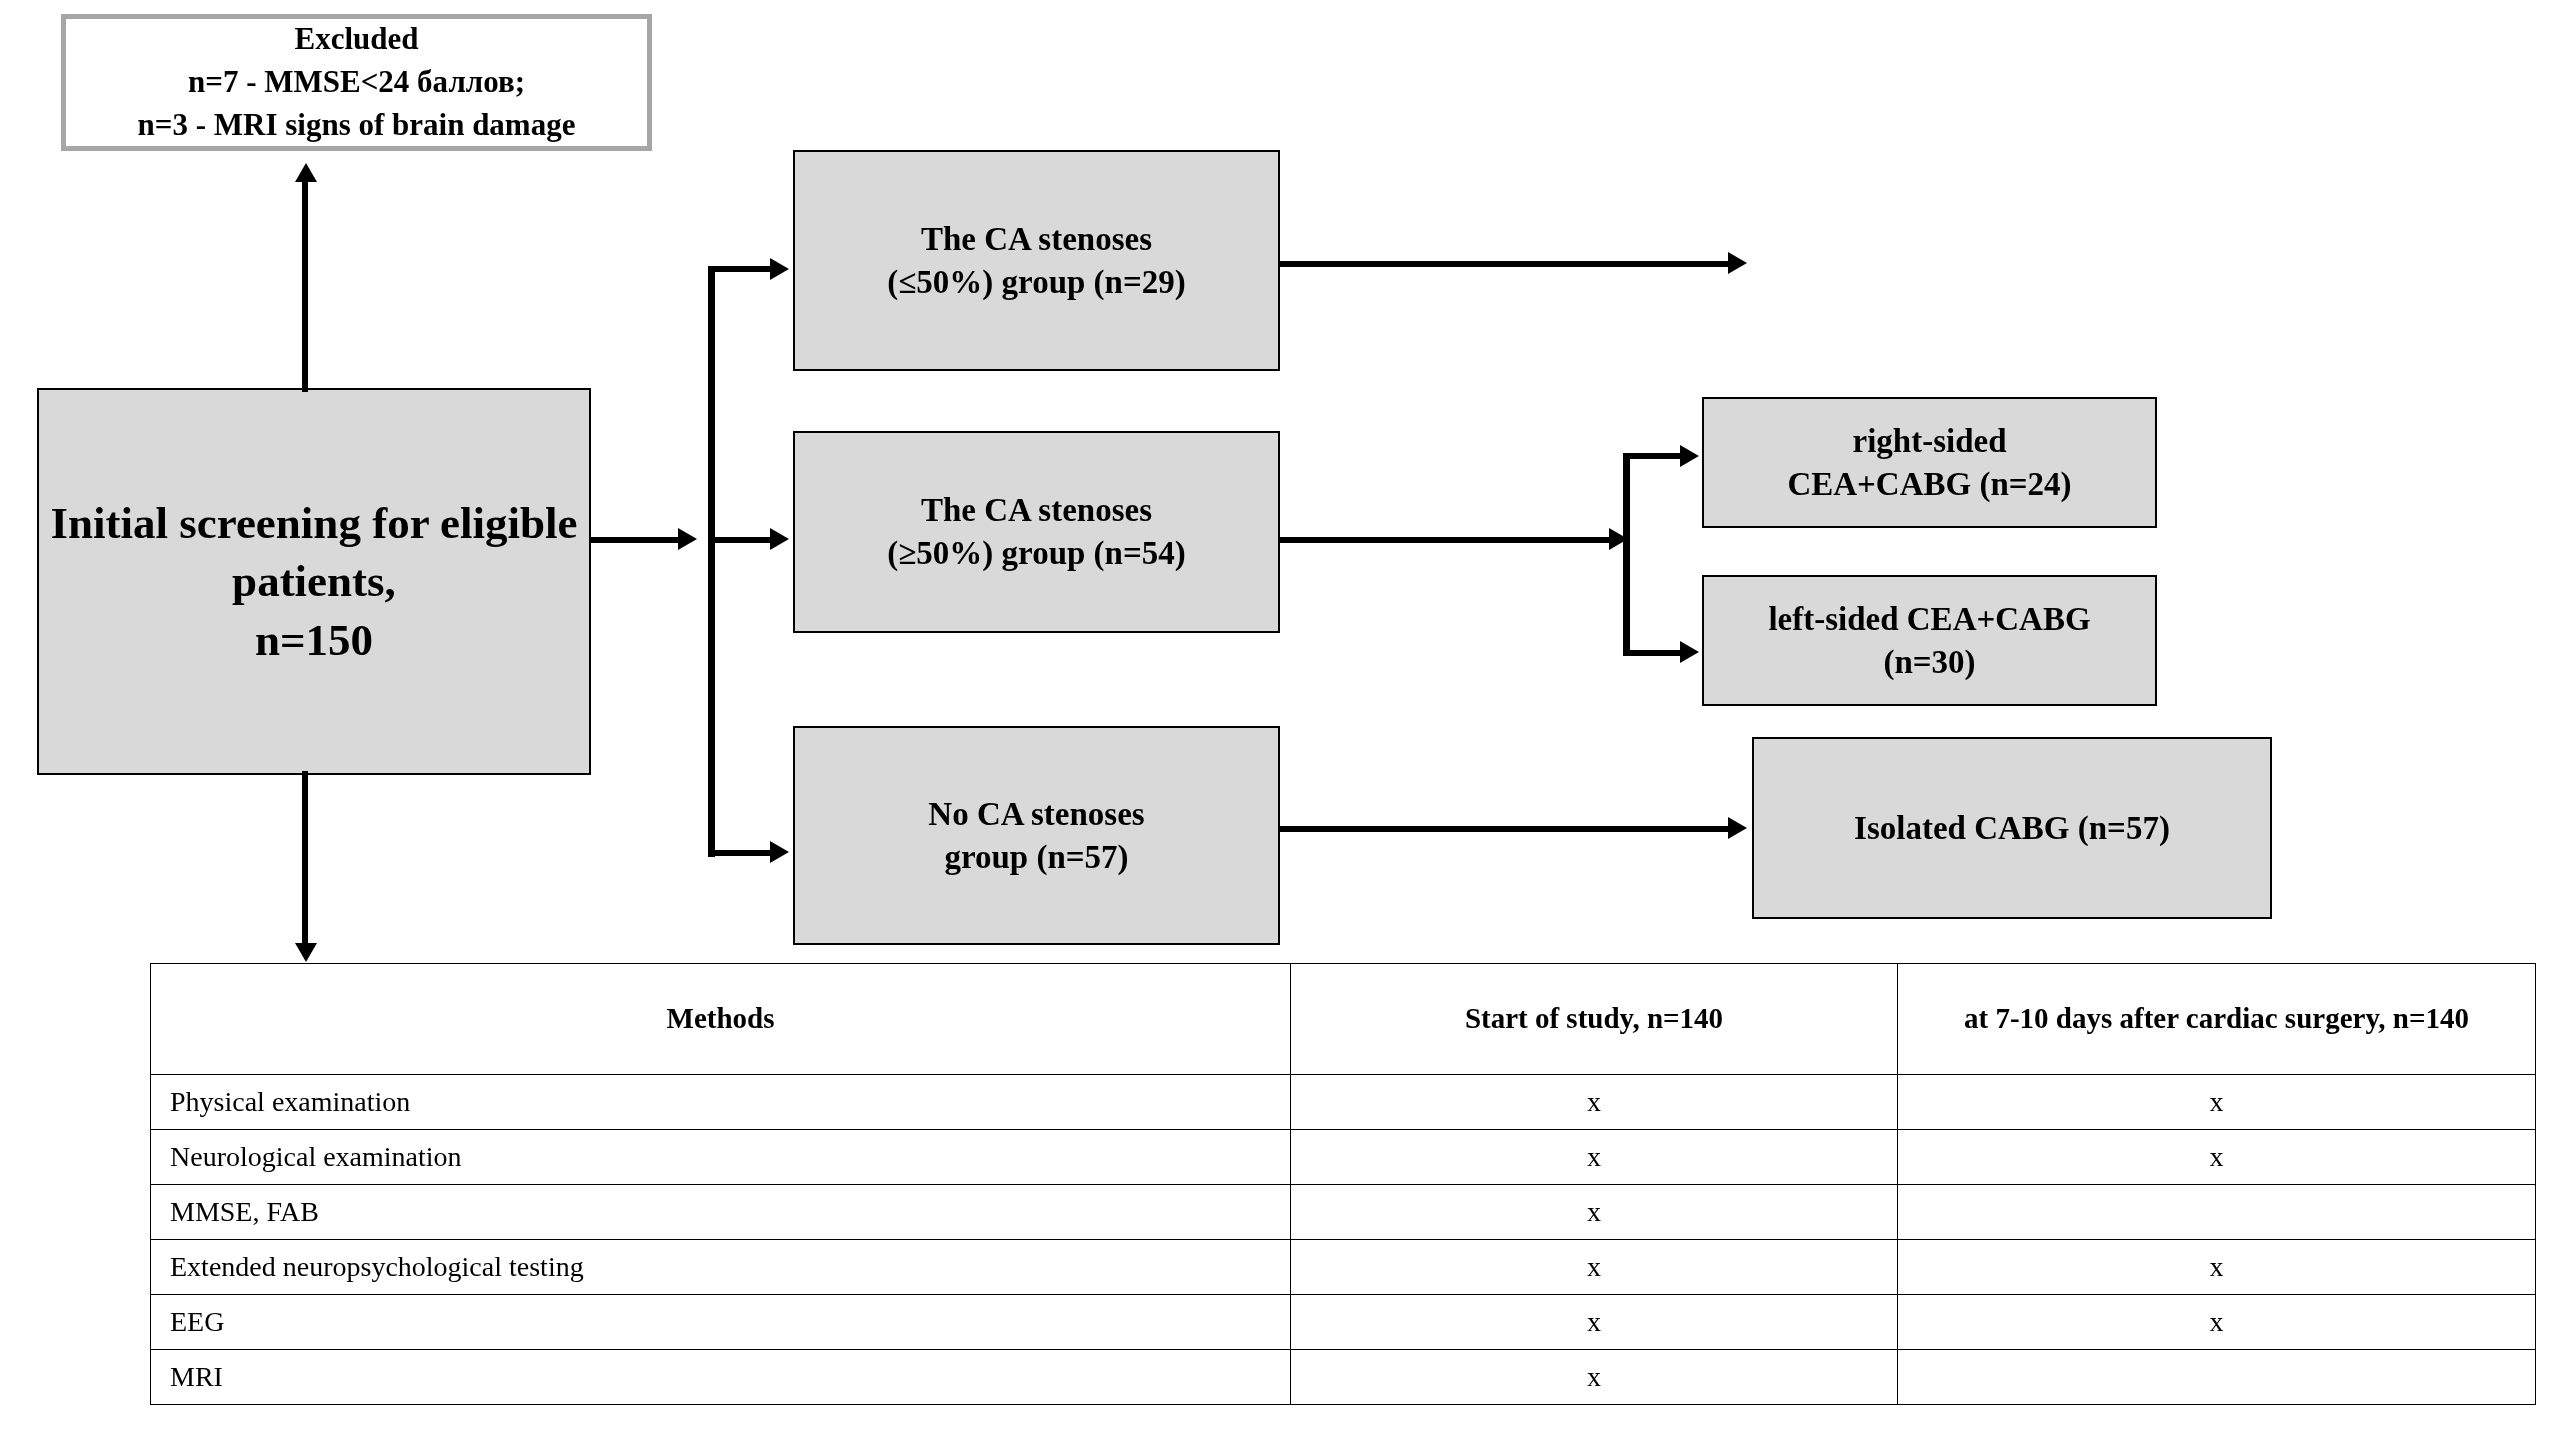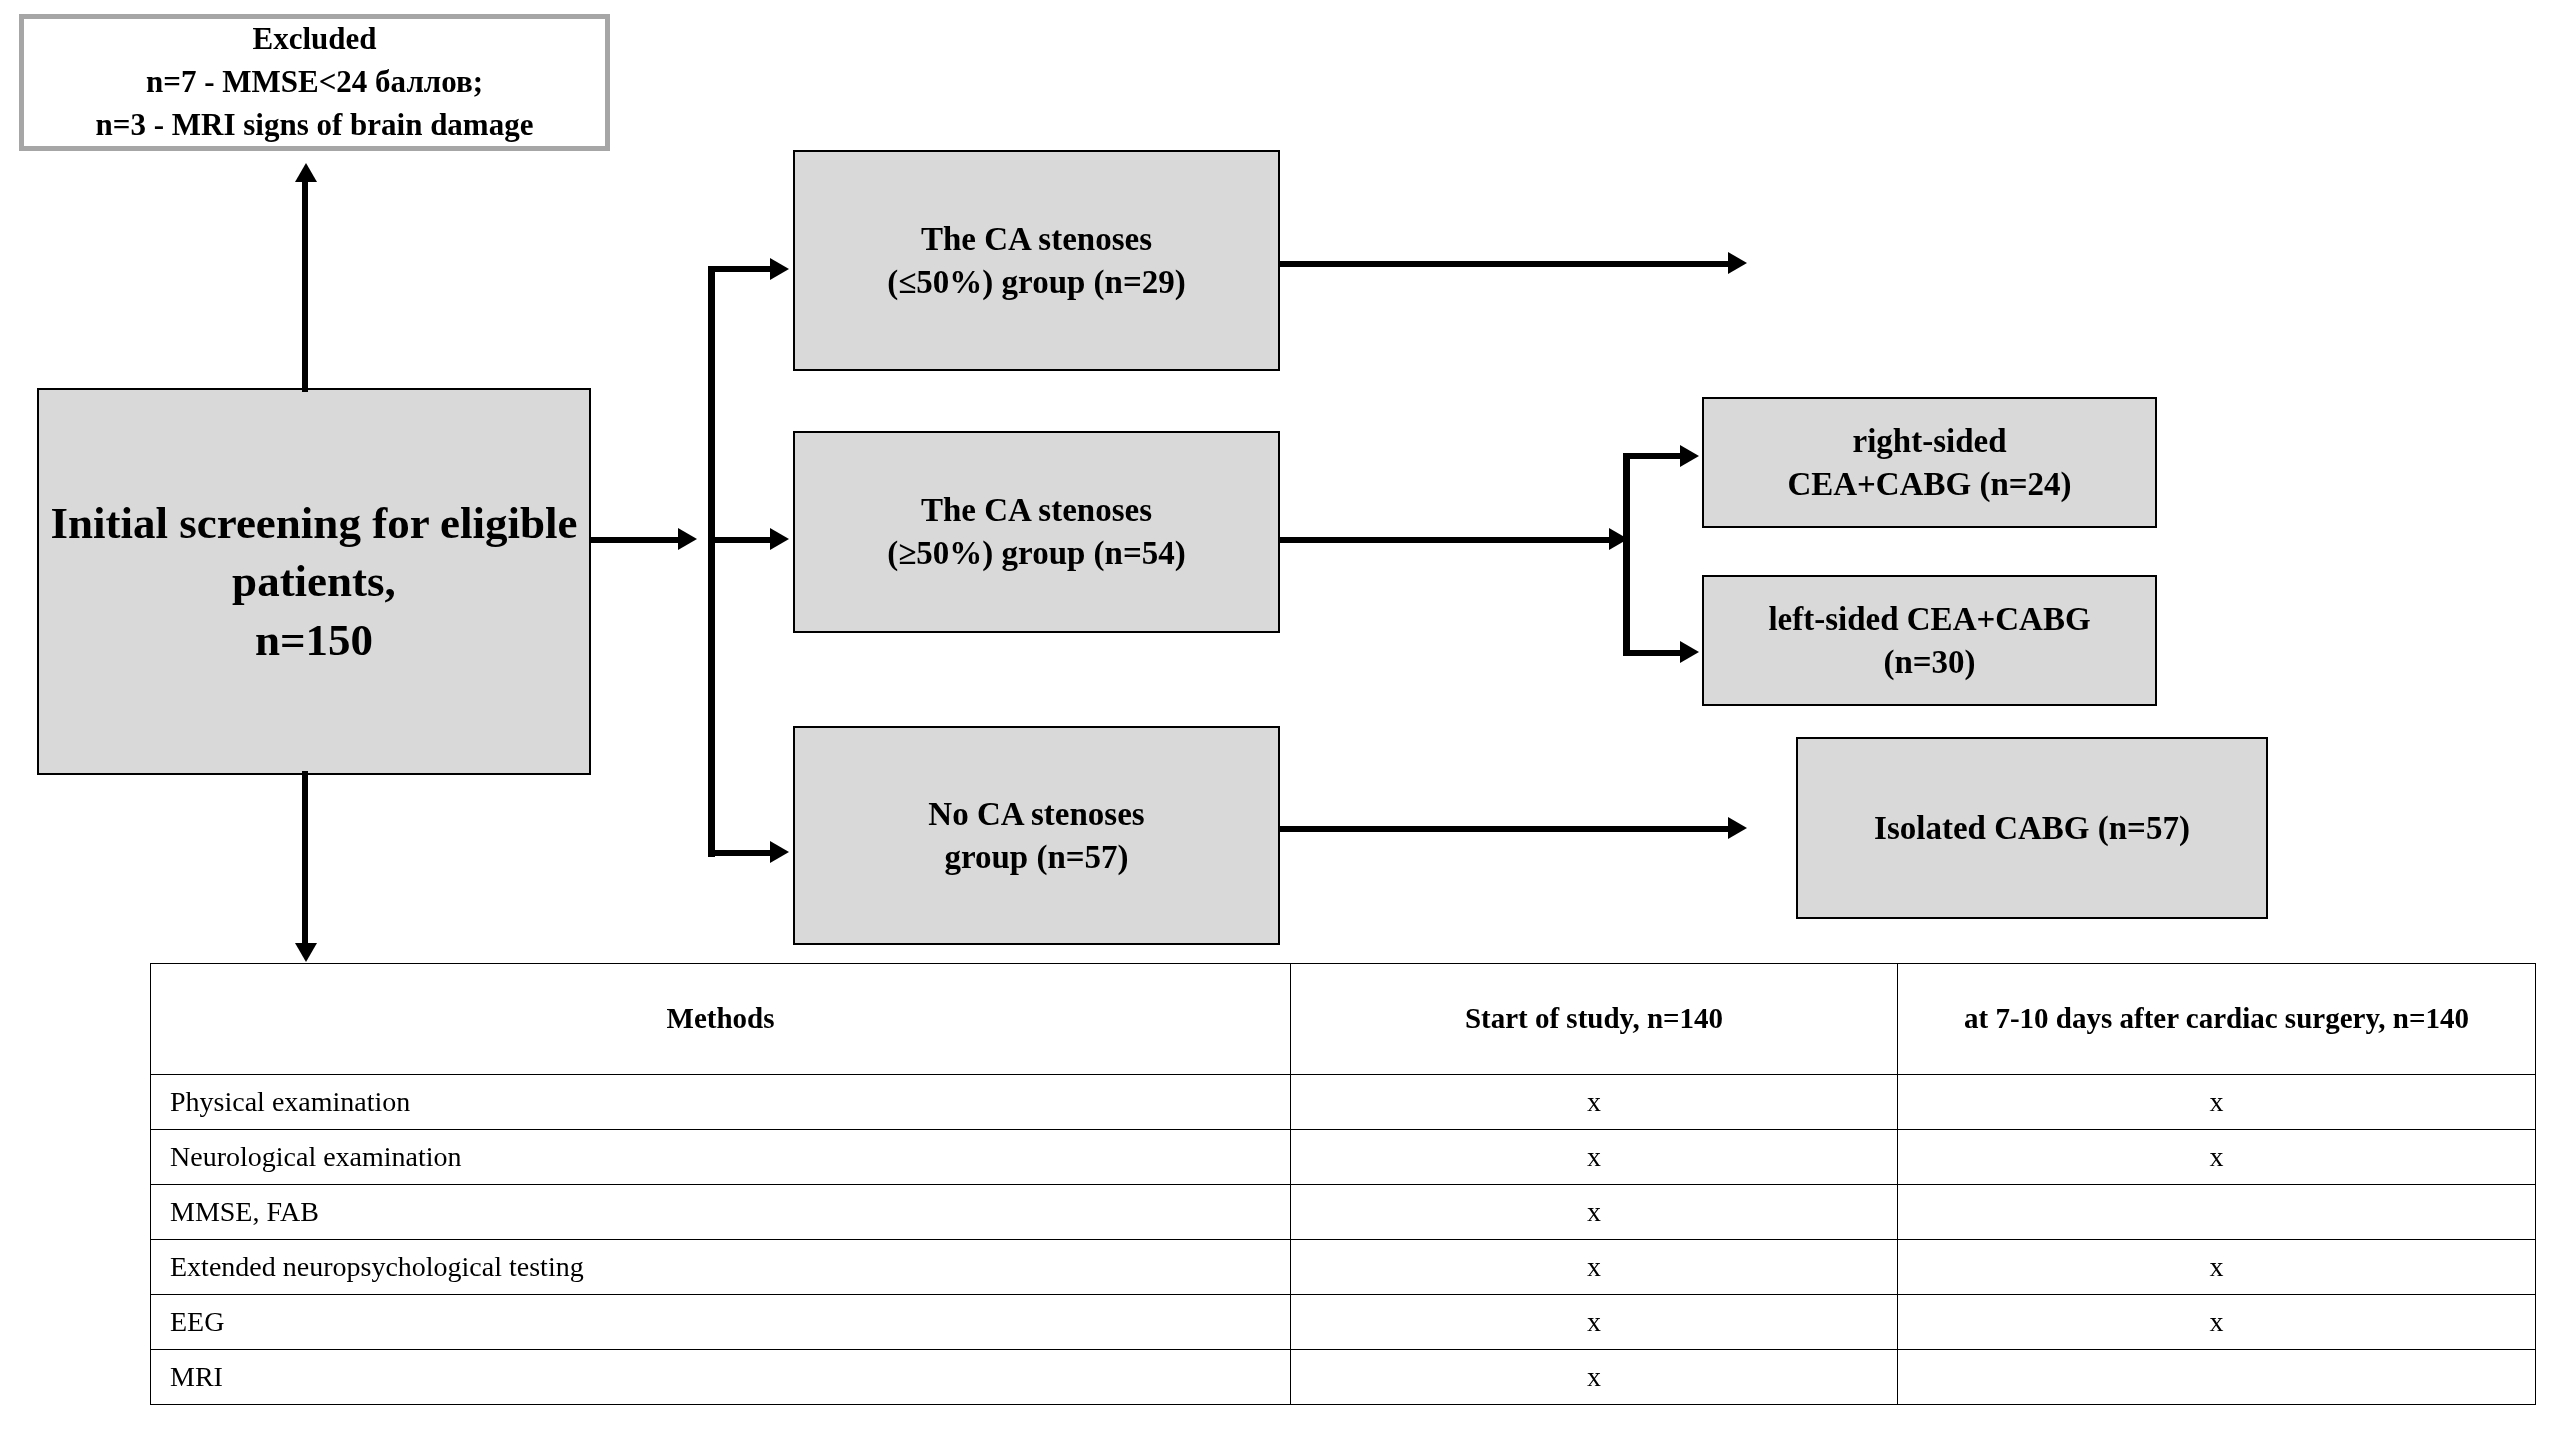--- a/index.html
+++ b/index.html
@@ -34,20 +34,21 @@
     padding: 3.4px 8.6px;
   }
   .box .txt { display: block; width: 100%; white-space: pre-line; }
 
   .box-excluded {
     background: #ffffff;
     border: 5.2px solid #a6a6a6;
     font-weight: bold;
     line-height: 1.38;
     justify-content: center;
+    margin-left: 42px;
   }
 
   
   .hline, .vline {
     position: absolute;
     background: #000000;
   }
   .arrow-r {
     position: absolute;
     width: 0; height: 0;
@@ -139,21 +140,21 @@
   <div class="box" style="left:1702px; top:397px; width:455px; height:131px; font-size:33px;">
     <span class="txt">right-sided
 CEA+CABG (n=24)</span>
   </div>
 
   <div class="box" style="left:1702px; top:575px; width:455px; height:131px; font-size:33px;">
     <span class="txt">left-sided CEA+CABG
 (n=30)</span>
   </div>
 
-  <div class="box" style="left:1752px; top:737px; width:472px; height:182px; font-size:33px;margin-left:44px;">
+  <div class="box" style="left:1752px; top:737px; width:520px; height:182px; font-size:33px;">
     <span class="txt">Isolated CABG (n=57)</span>
   </div>
 
   <div class="vline" style="left:302px; top:182px; width:6px; height:210px;"></div>
   <div class="arrow-u" style="left:295px; top:163px;"></div>
 
   <div class="vline" style="left:302px; top:771px; width:6px; height:172px;"></div>
   <div class="arrow-d" style="left:295px; top:943px;"></div>
 
   <div class="hline" style="left:589px; top:537px; width:96px; height:6px;"></div>

